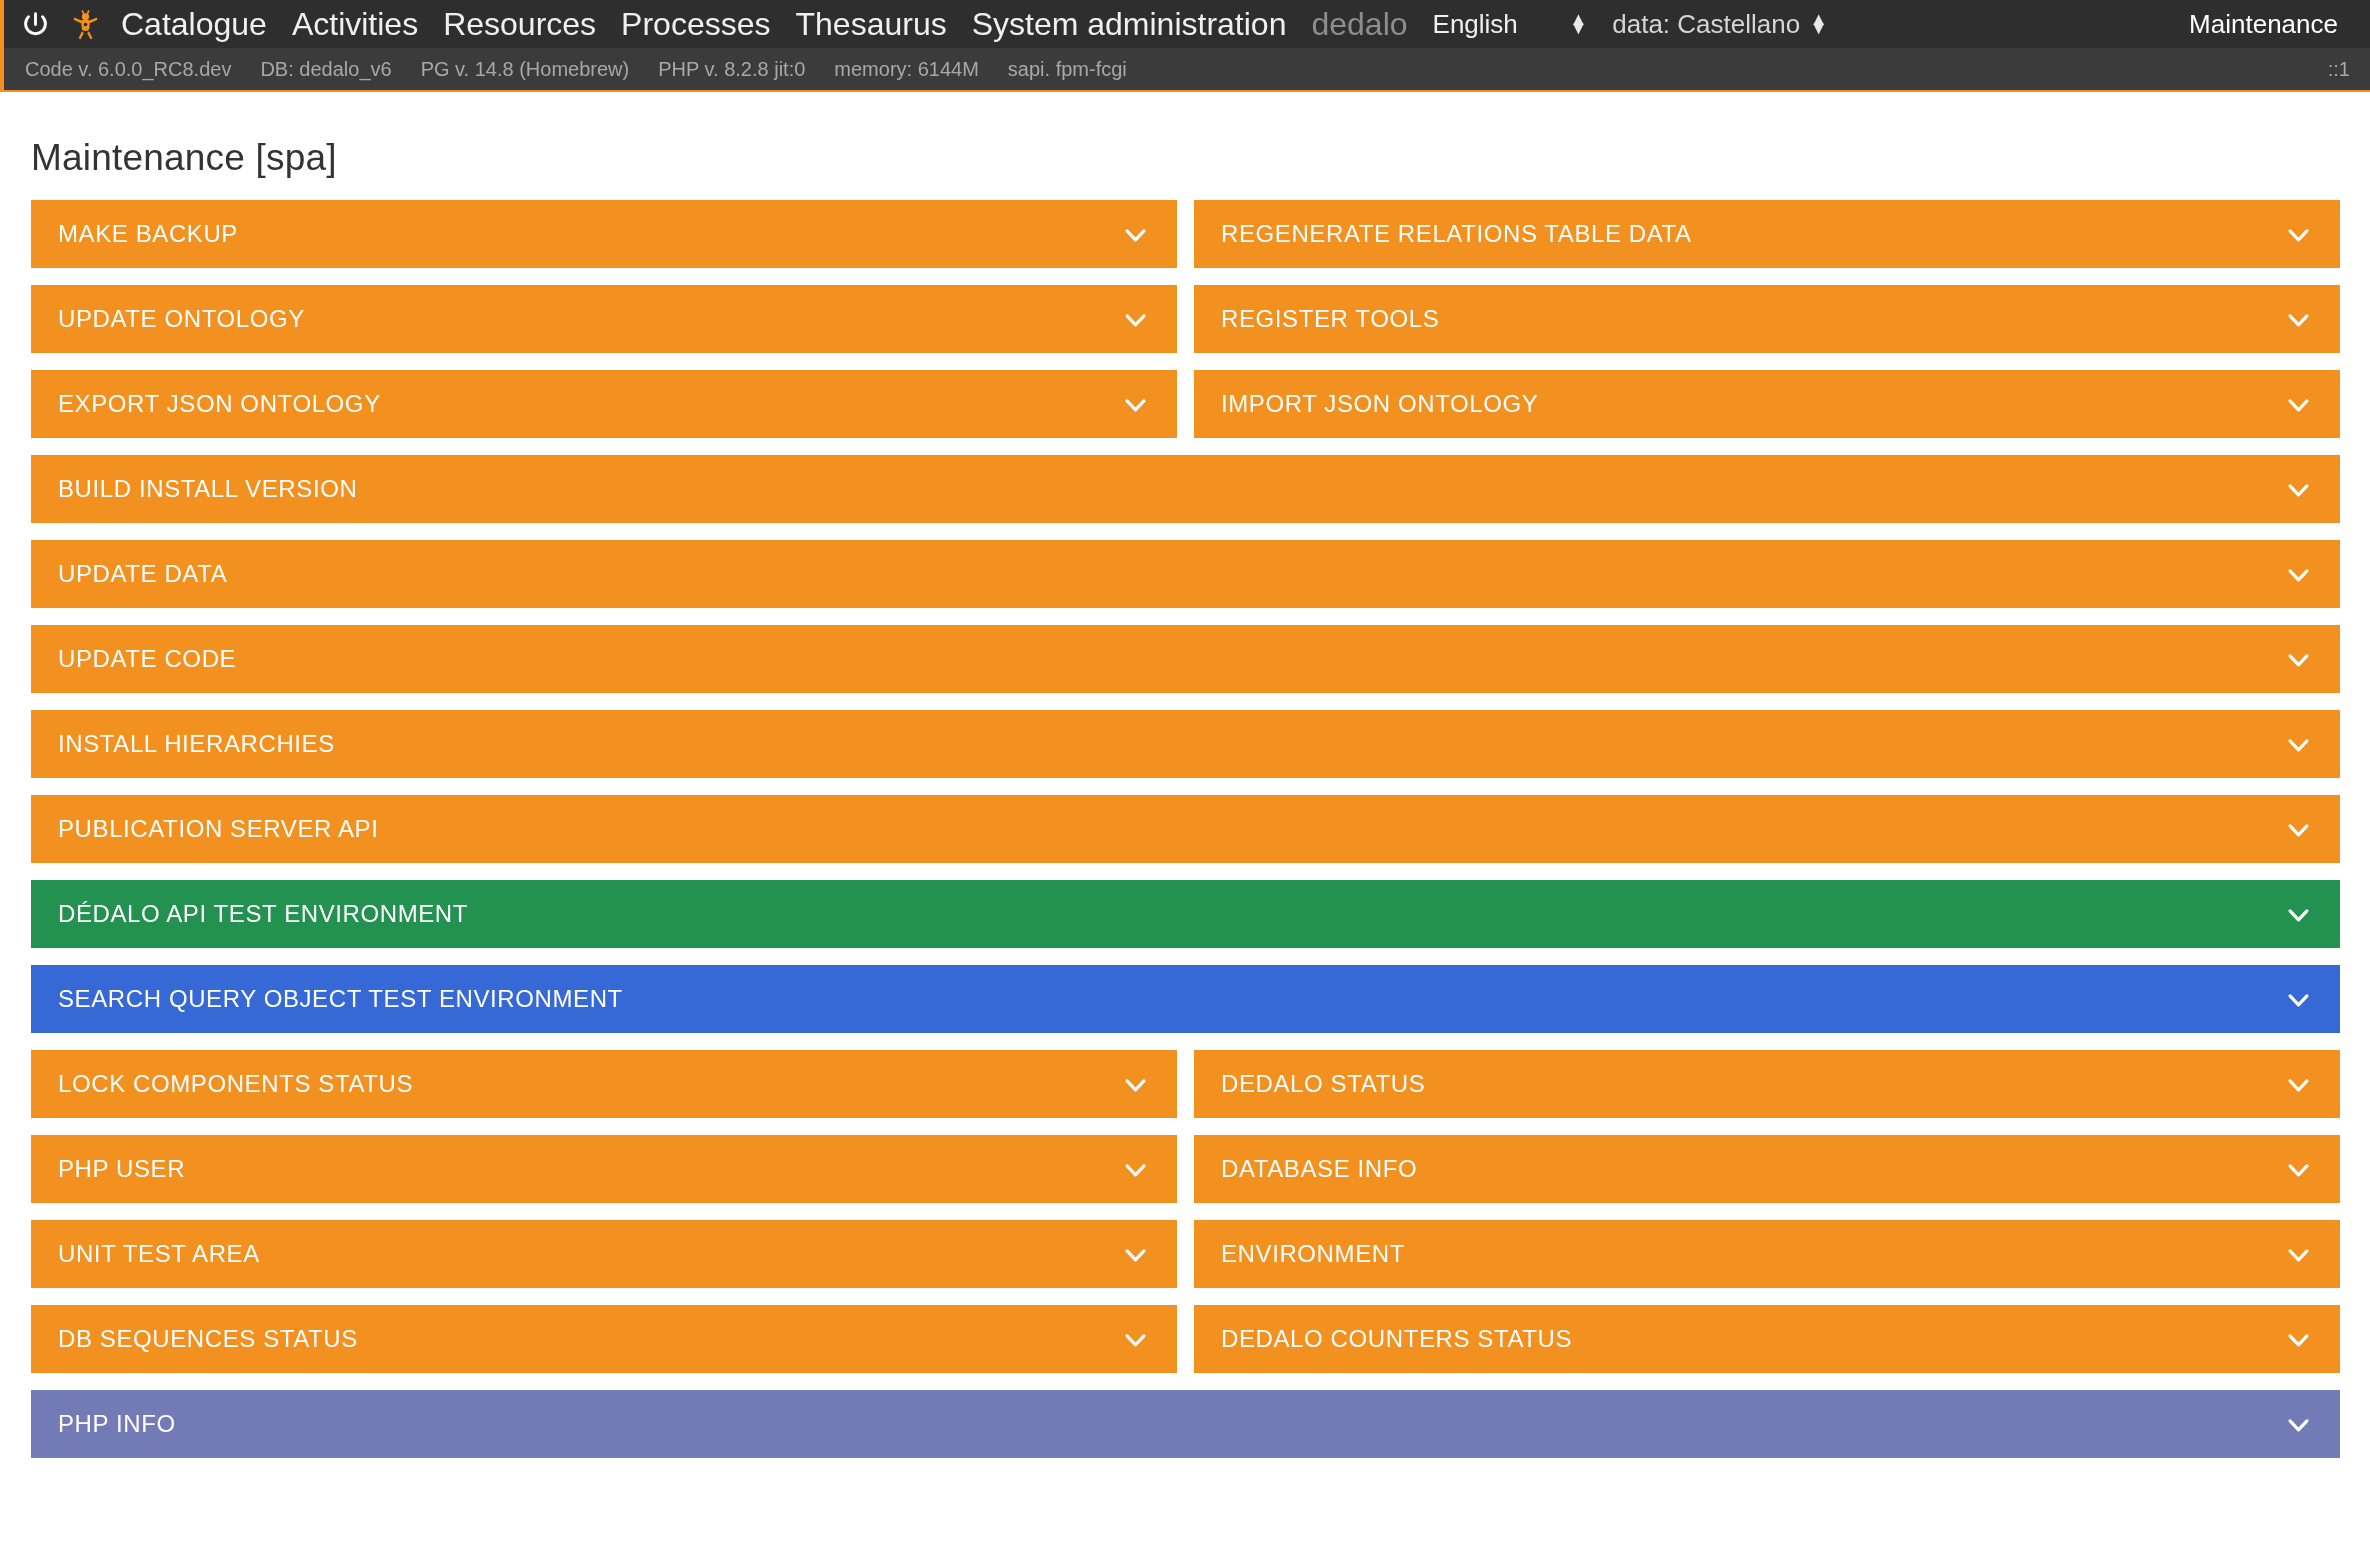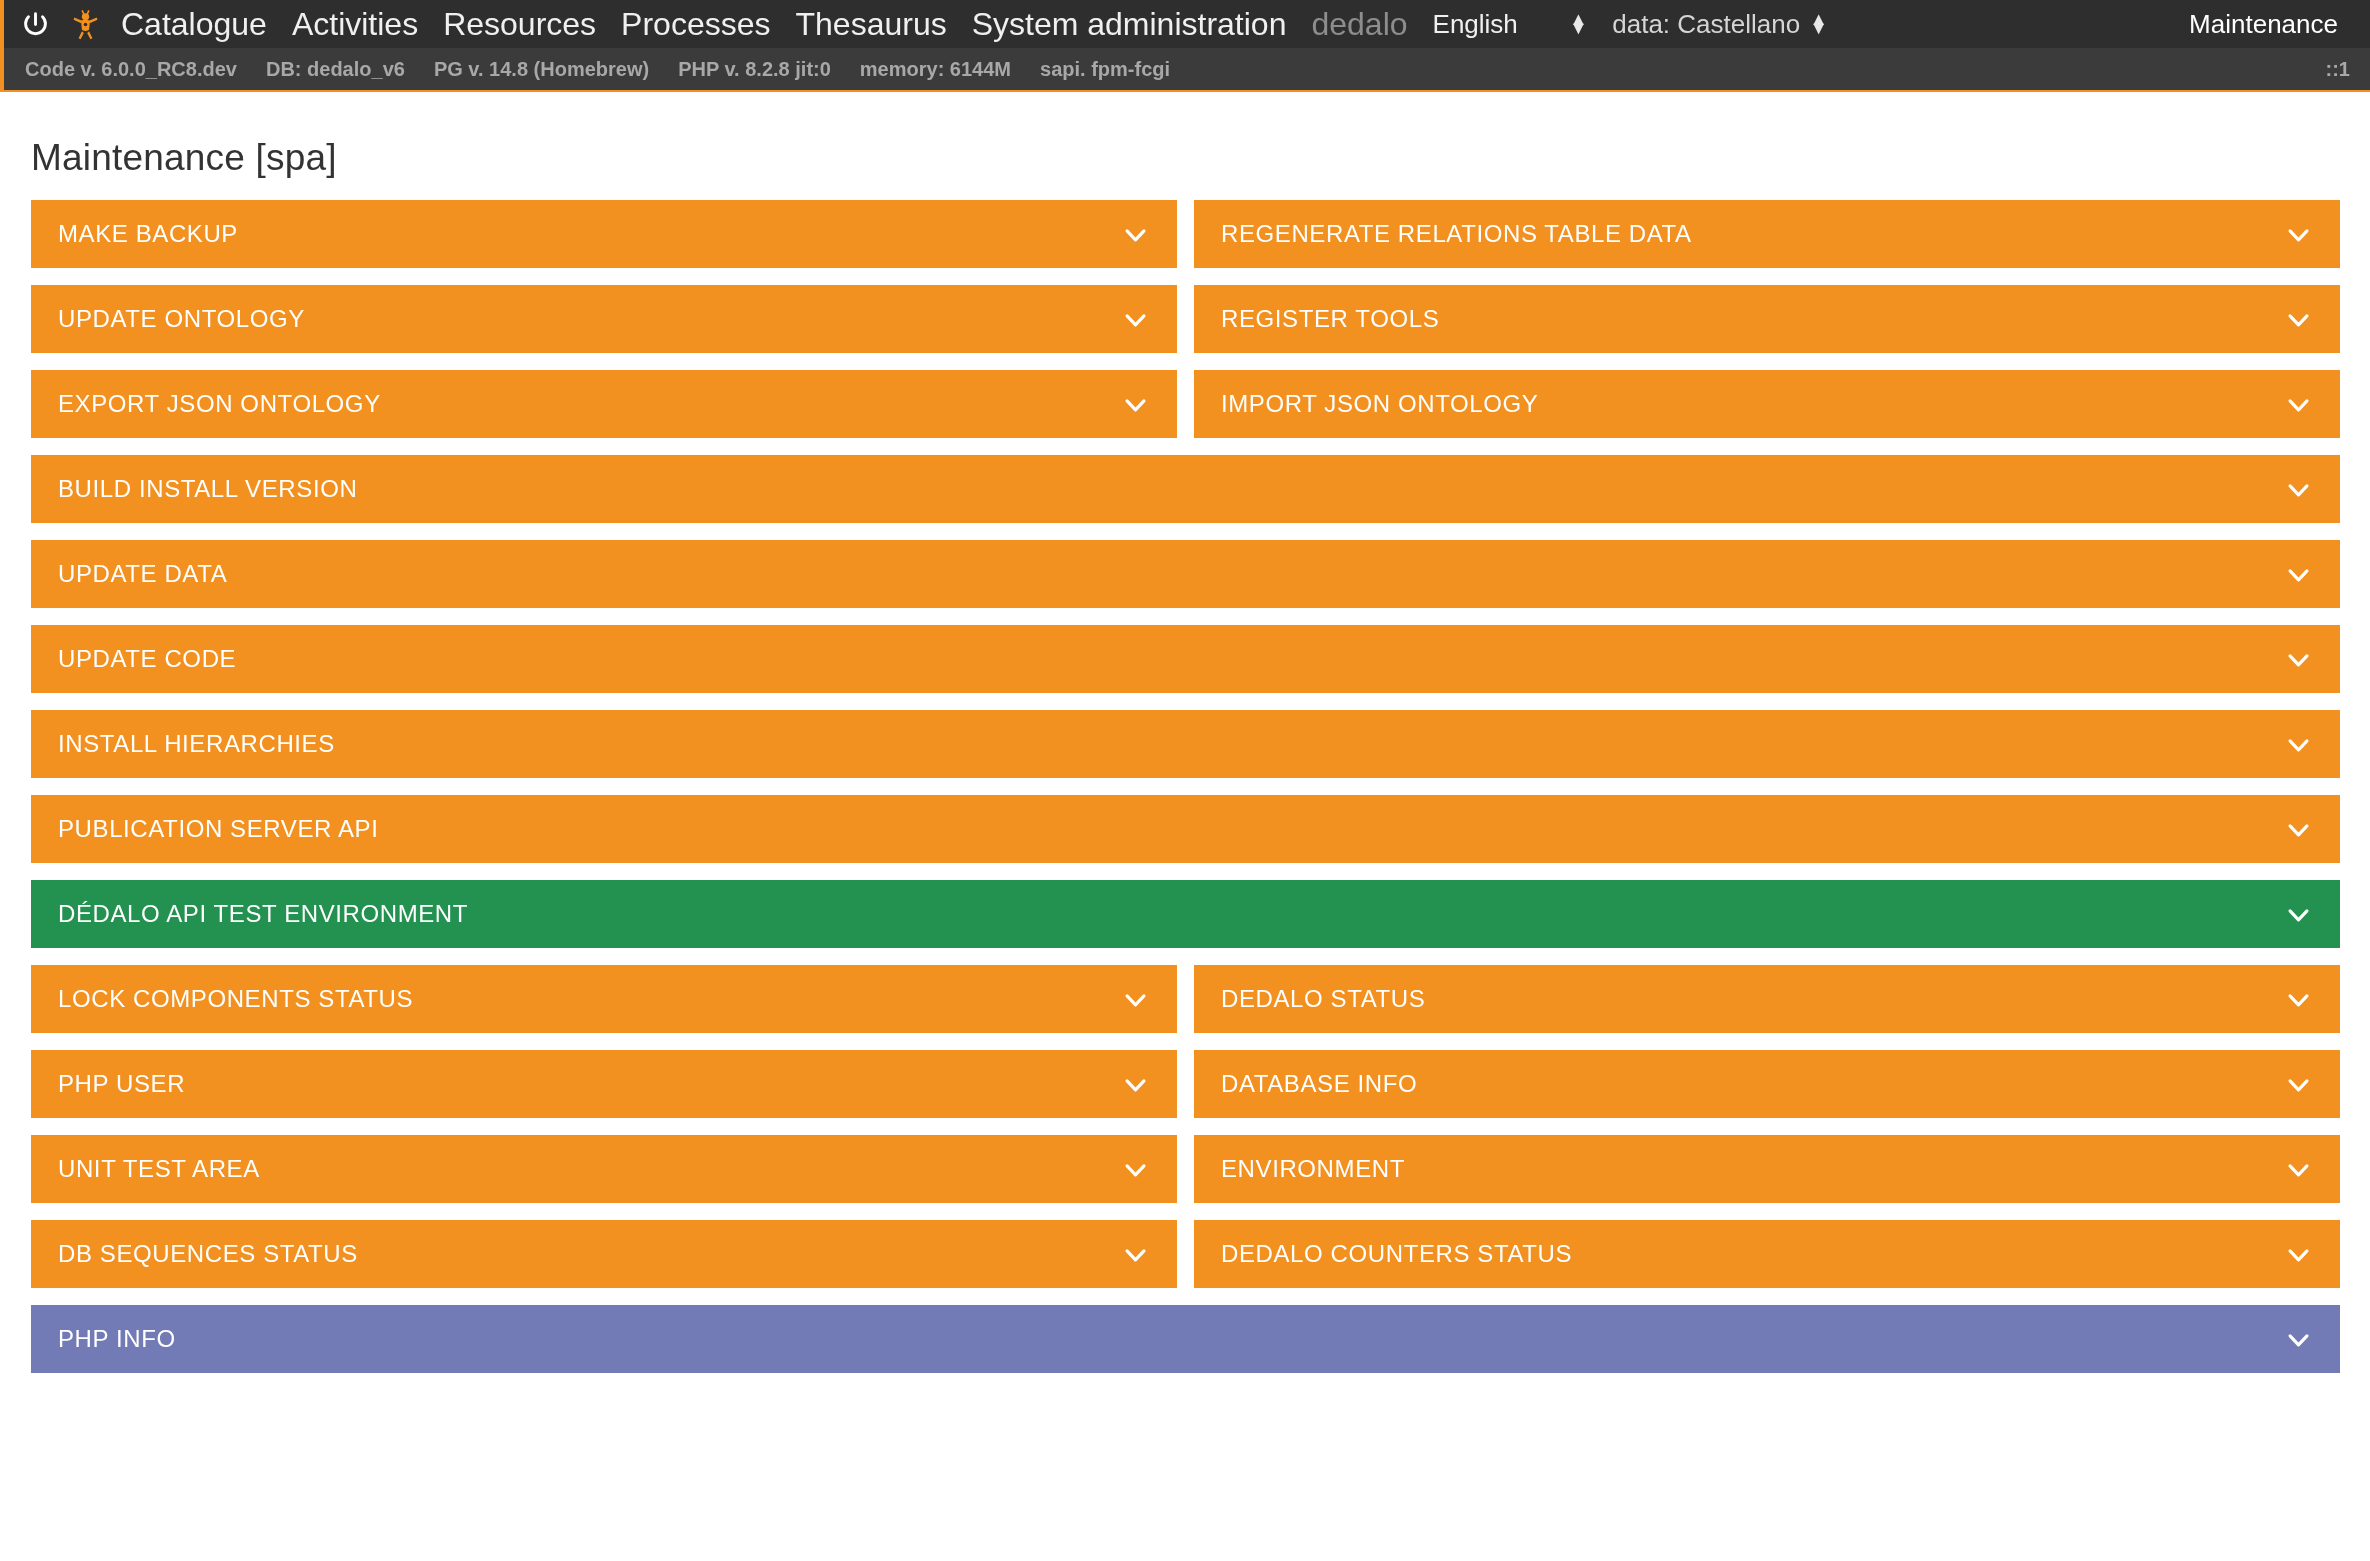--- a/index.html
+++ b/index.html
@@ -73,21 +73,20 @@
   
   #info-bar {
     position: relative;
     height: 44px;
     background: #3b3b3b;
     display: flex;
     align-items: center;
     padding-left: 21px;
     border-left: 4.8px solid #f2911f;
     border-bottom: 2.9px solid #f2911f;
-    font-weight: bold;
   }
   #info-bar .info-item {
     color: #a8a8a8;
     font-size: 20px;
     margin-right: 29px;
     white-space: nowrap;
   }
   #info-bar .info-ip {
     position: absolute;
     right: 21px;
@@ -330,20 +329,30 @@
         <div class="section full green">
           <span class="section-label">DÉDALO API TEST ENVIRONMENT</span>
           <span class="chev">
             <svg width="29" height="29" viewBox="0 0 24 24" fill="none" stroke="#ffffff" stroke-width="2.6" stroke-linecap="round" stroke-linejoin="round">
               <polyline points="5,9 12,16.5 19,9"></polyline>
             </svg>
           </span>
         </div>
       </div>
       <div class="section-row">
+        <div class="section full blue">
+          <span class="section-label">SEARCH QUERY OBJECT TEST ENVIRONMENT</span>
+          <span class="chev">
+            <svg width="29" height="29" viewBox="0 0 24 24" fill="none" stroke="#ffffff" stroke-width="2.6" stroke-linecap="round" stroke-linejoin="round">
+              <polyline points="5,9 12,16.5 19,9"></polyline>
+            </svg>
+          </span>
+        </div>
+      </div>
+      <div class="section-row">
         <div class="section">
           <span class="section-label">LOCK COMPONENTS STATUS</span>
           <span class="chev">
             <svg width="29" height="29" viewBox="0 0 24 24" fill="none" stroke="#ffffff" stroke-width="2.6" stroke-linecap="round" stroke-linejoin="round">
               <polyline points="5,9 12,16.5 19,9"></polyline>
             </svg>
           </span>
         </div>
         <div class="section">
           <span class="section-label">DEDALO STATUS</span>

